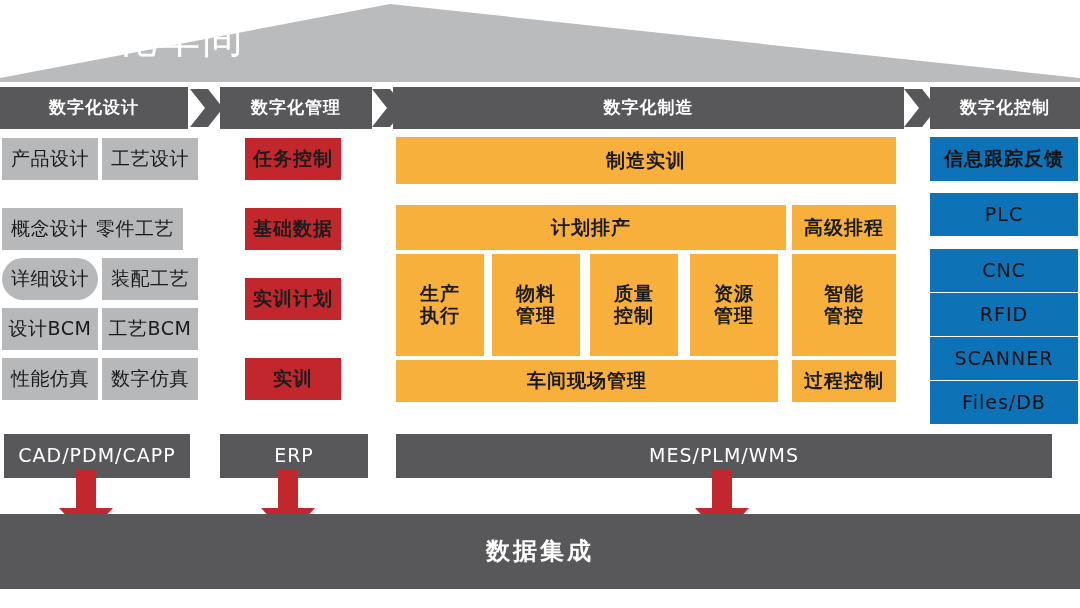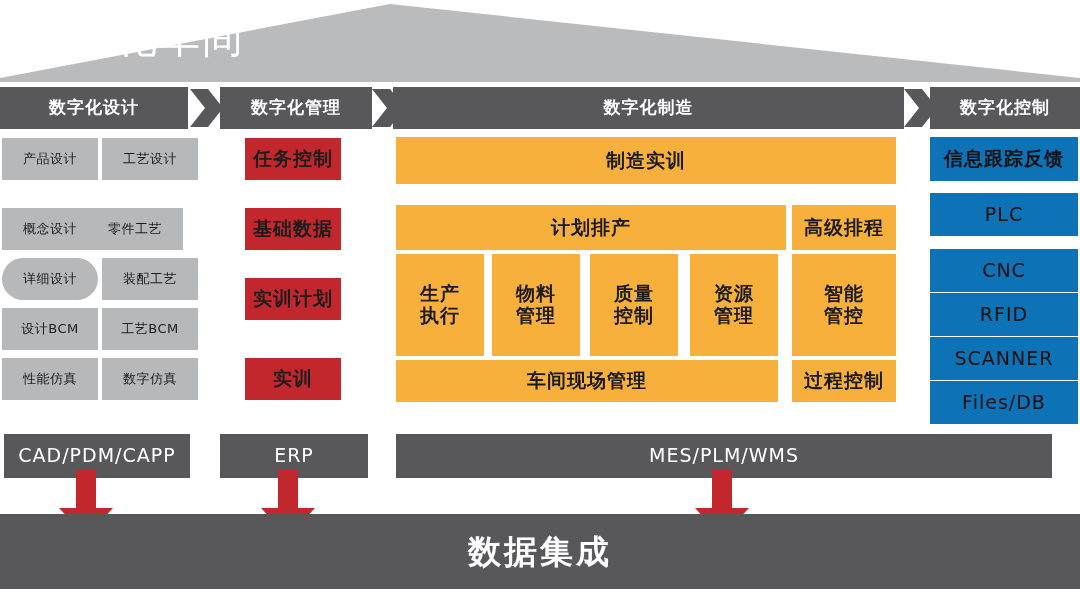--- a/index.html
+++ b/index.html
@@ -66,21 +66,21 @@
   .arrow-chevron {
     position: absolute;
     top: 83px;
     height: 50px;
   }
   .arrow-chevron svg { display: block; }
 
   .grey-cell {
     background: #b6b8ba;
     color: #1a1a1a;
-    font-size: 13px;
+    font-size: 19px;
     font-weight: 400;
     letter-spacing: 0.5px;
   }
 
   .red-cell {
     background: #c1272d;
     color: #1c1c1c;
     font-size: 19px;
     font-weight: 700;
     letter-spacing: 1px;
@@ -108,21 +108,21 @@
     background: #58585b;
     color: #ffffff;
     font-size: 19px;
     font-weight: 400;
     letter-spacing: 1px;
   }
 
   .footer-bar {
     background: #58585b;
     color: #ffffff;
-    font-size: 33px;
+    font-size: 24px;
     font-weight: 700;
     letter-spacing: 3px;
   }
 
   
   .down-arrow { position: absolute; }
   .down-arrow svg { display: block; }
 </style>
 </head>
 <body>

